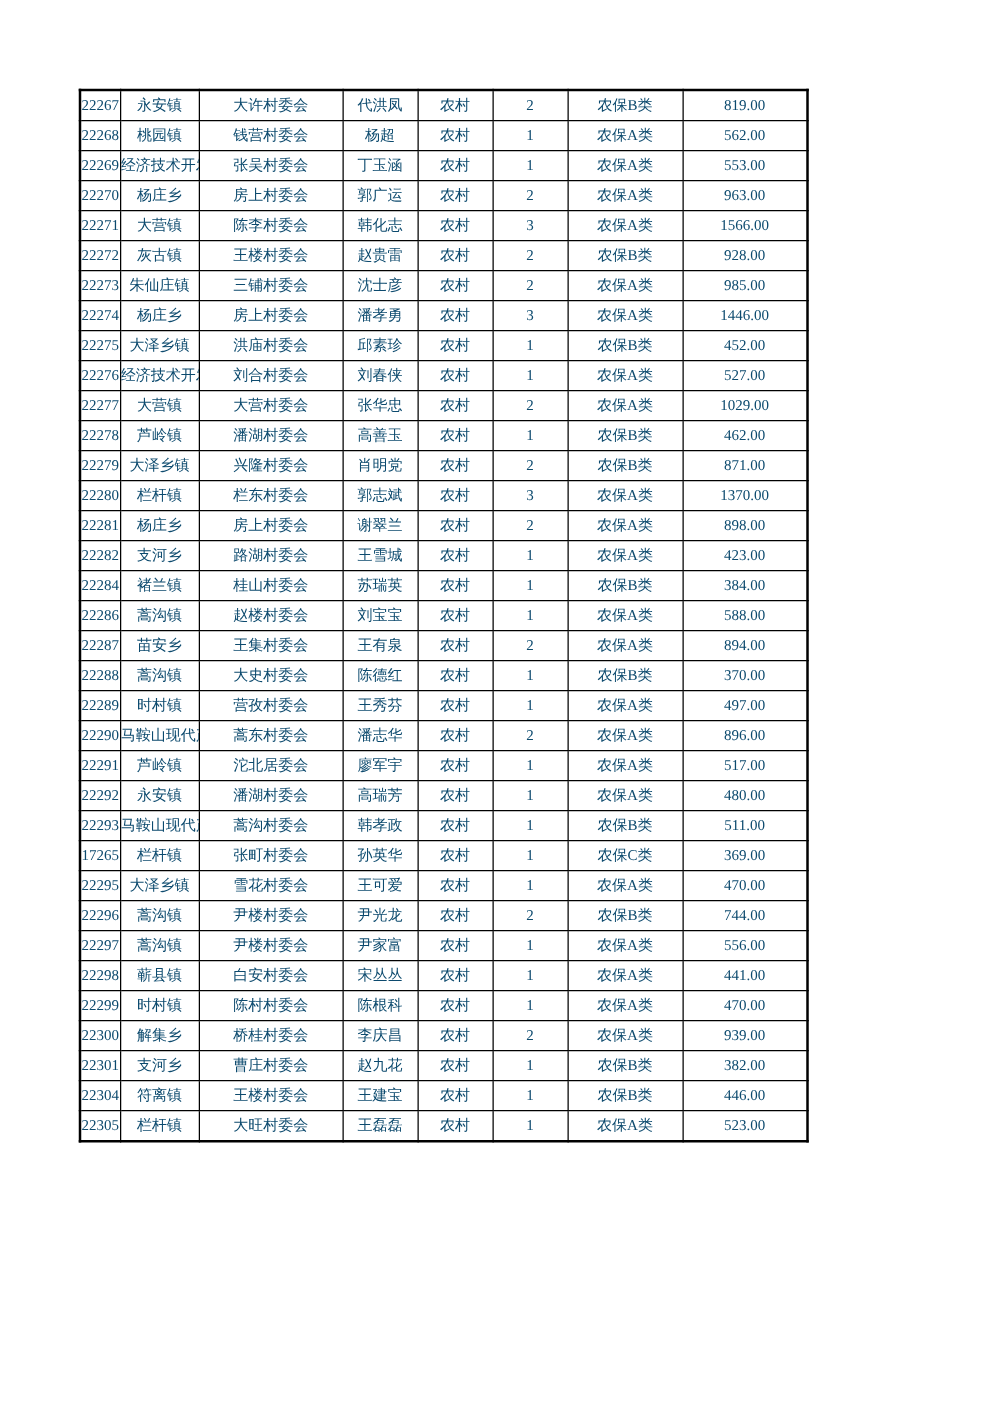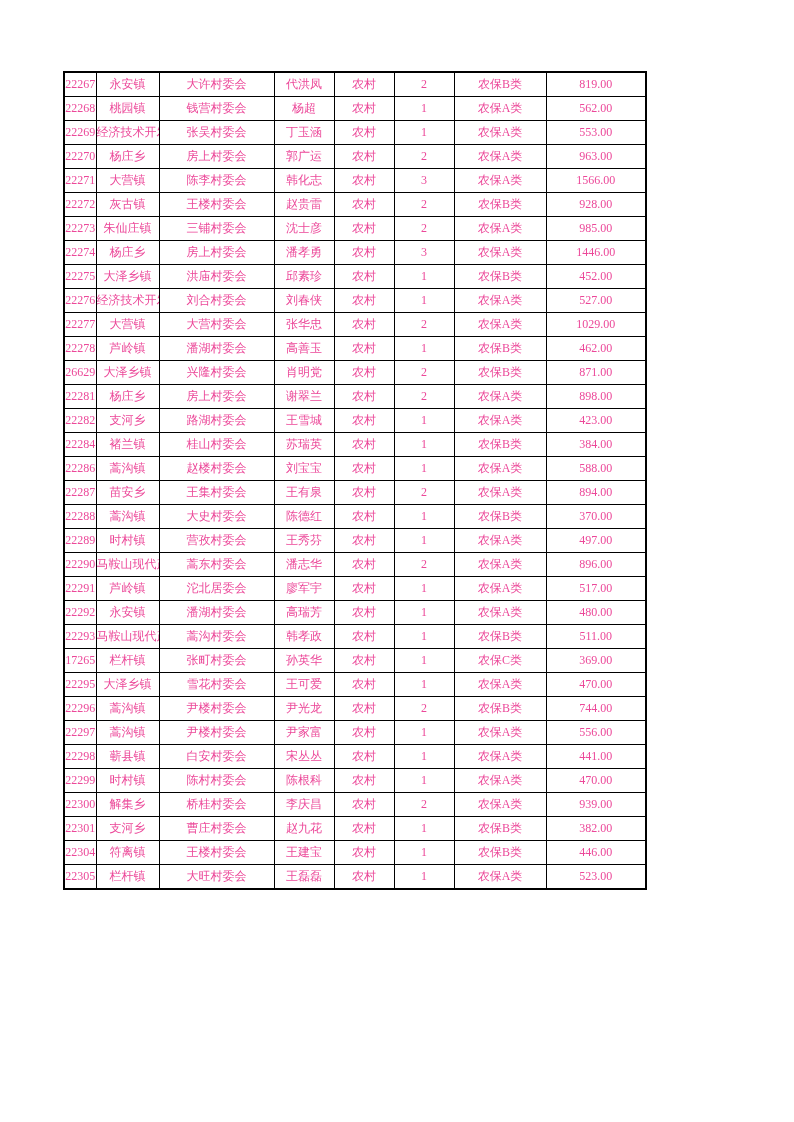--- a/index.html
+++ b/index.html
@@ -7,21 +7,21 @@
     padding: 0;
     background: #ffffff;
   }
   .page {
     position: relative;
     width: 794px;
     height: 1122px;
     background: #ffffff;
     overflow: hidden;
     font-family: "Liberation Serif", "DejaVu Serif", serif;
-    color: #ec4899;
+    color: #0c4a6e;
   }
   table.data-table {
     position: absolute;
     left: 63px;
     top: 71px;
     width: 582px;
     border-collapse: collapse;
     table-layout: fixed;
     border: 2px solid #000000;
   }
@@ -178,28 +178,38 @@
           <td class="col-0">22278</td>
           <td class="col-1">芦岭镇</td>
           <td class="col-2">潘湖村委会</td>
           <td class="col-3">高善玉</td>
           <td class="col-4">农村</td>
           <td class="col-5">1</td>
           <td class="col-6">农保B类</td>
           <td class="col-7">462.00</td>
         </tr>
         <tr>
-          <td class="col-0">26629</td>
+          <td class="col-0">22279</td>
           <td class="col-1">大泽乡镇</td>
           <td class="col-2">兴隆村委会</td>
           <td class="col-3">肖明党</td>
           <td class="col-4">农村</td>
           <td class="col-5">2</td>
           <td class="col-6">农保B类</td>
           <td class="col-7">871.00</td>
+        </tr>
+        <tr>
+          <td class="col-0">22280</td>
+          <td class="col-1">栏杆镇</td>
+          <td class="col-2">栏东村委会</td>
+          <td class="col-3">郭志斌</td>
+          <td class="col-4">农村</td>
+          <td class="col-5">3</td>
+          <td class="col-6">农保A类</td>
+          <td class="col-7">1370.00</td>
         </tr>
         <tr>
           <td class="col-0">22281</td>
           <td class="col-1">杨庄乡</td>
           <td class="col-2">房上村委会</td>
           <td class="col-3">谢翠兰</td>
           <td class="col-4">农村</td>
           <td class="col-5">2</td>
           <td class="col-6">农保A类</td>
           <td class="col-7">898.00</td>

